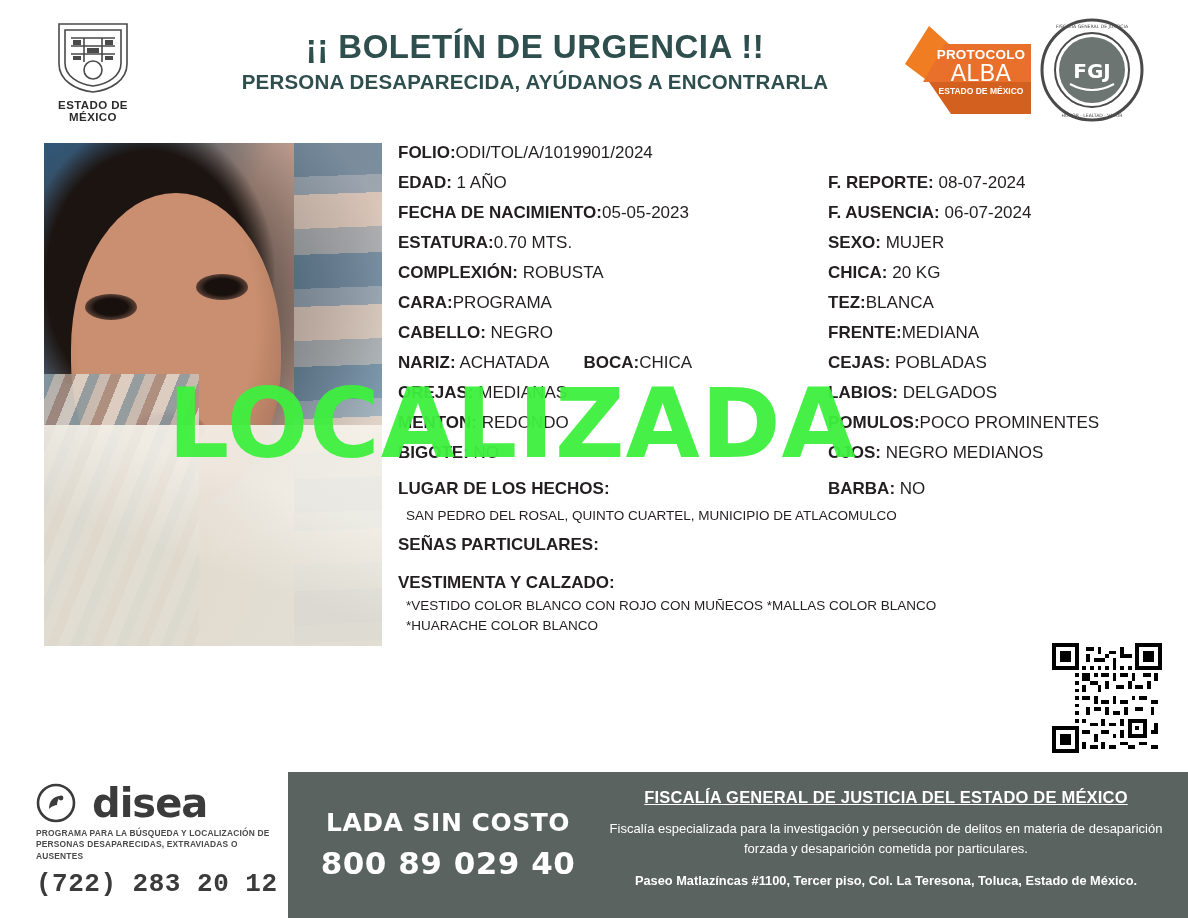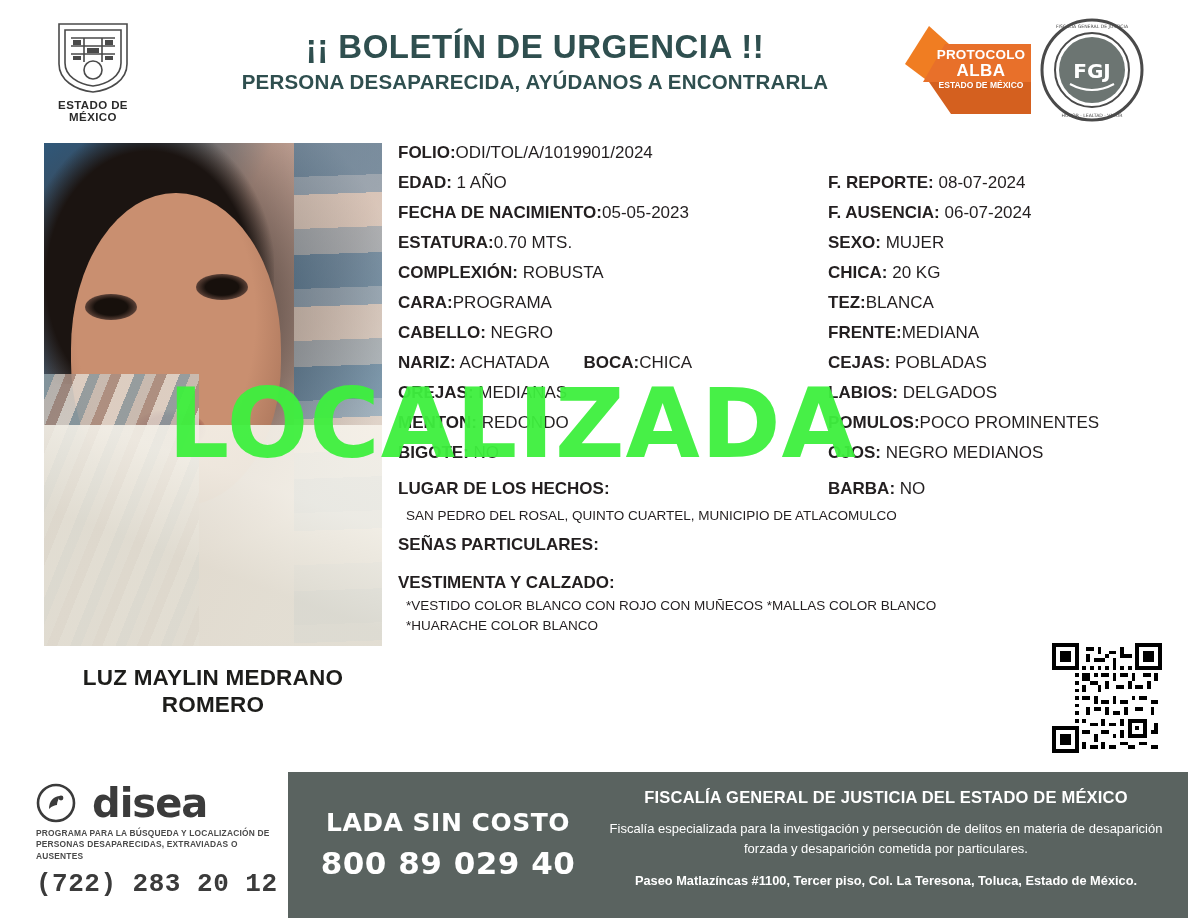--- a/index.html
+++ b/index.html
@@ -42,21 +42,21 @@
   }
   .alba {
     position: absolute; left: 905px; top: 20px; width: 126px; height: 94px;
   }
   .alba .arrowbox { position: absolute; inset: 0; }
   .alba .txtbox {
     position: absolute; left: 28px; top: 28px; width: 96px;
     text-align: center; color: #fff; line-height: 1.02;
   }
   .alba .p1 { font-size: 13.5px; font-weight: bold; letter-spacing: .2px; }
-  .alba .p2 { font-size: 17px; font-weight: bold; letter-spacing: .4px; }
+  .alba .p2 { font-size: 23px; font-weight: normal; letter-spacing: .4px; }
   .alba .p3 { font-size: 8.5px; font-weight: bold; margin-top: 2px; }
   .fgj {
     position: absolute; left: 1040px; top: 18px;
     width: 104px; height: 104px;
   }
 
   
   .photo-wrap { position: absolute; left: 44px; top: 143px; width: 338px; }
   .photo {
     width: 338px; height: 503px;
@@ -152,21 +152,21 @@
     letter-spacing: .5px; font-family: Liberation Mono, monospace;
   }
   .grayband {
     position: absolute; left: 288px; top: 0; width: 900px; height: 146px;
     background: #5a6360; color: #fff;
   }
   .band-left { position: absolute; left: 12px; top: 36px; width: 296px; text-align: center; }
   .band-left .l1 { font-size: 25px; font-weight: bold; letter-spacing: .5px; font-family: "DejaVu Sans", sans-serif; }
   .band-left .l2 { margin-top: 8px; font-size: 31px; font-weight: bold; letter-spacing: .5px; font-family: "DejaVu Sans", sans-serif; }
   .band-right { position: absolute; left: 312px; top: 16px; width: 572px; text-align: center; }
-  .band-right .r1 { font-size: 16.5px; font-weight: bold; letter-spacing: .2px; }
+  .band-right .r1 { font-size: 16.5px; font-weight: bold; letter-spacing: .2px; text-decoration: underline; }
   .band-right .r2 { margin-top: 12px; font-size: 13px; line-height: 1.5; }
   .band-right .r3 { margin-top: 14px; font-size: 12.8px; font-weight: bold; line-height: 1.45; }
 </style>
 </head>
 <body>
 
 <div class="page">
 
   <div class="header">
 
@@ -231,21 +231,20 @@
     <div class="photo">
       <div class="stripes"></div>
       <div class="hair"></div>
       <div class="face"></div>
       <div class="eyeL"></div>
       <div class="eyeR"></div>
       <div class="mouth"></div>
       <div class="cloth"></div>
       <div class="blanket"></div>
     </div>
-    <div class="name">LUZ MAYLIN MEDRANO ROMERO</div>
   </div>
 
   <div class="data">
 
     <div class="row">
       <div class="col-l">
         <div class="fld">
           <b>FOLIO:</b><span class="v">ODI/TOL/A/1019901/2024</span>
         </div>
       </div>

